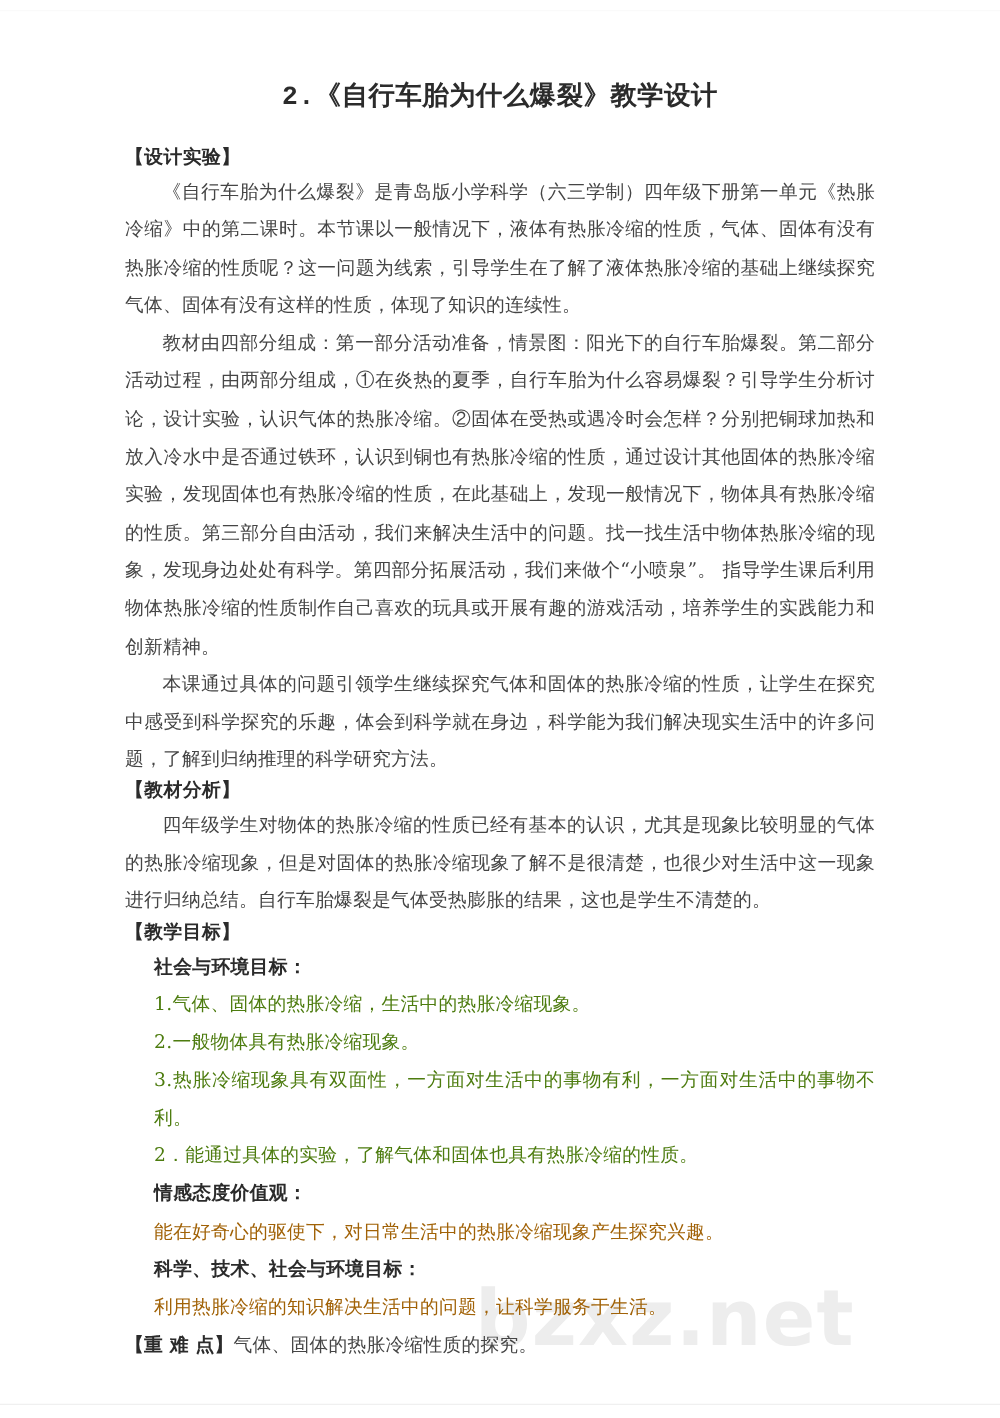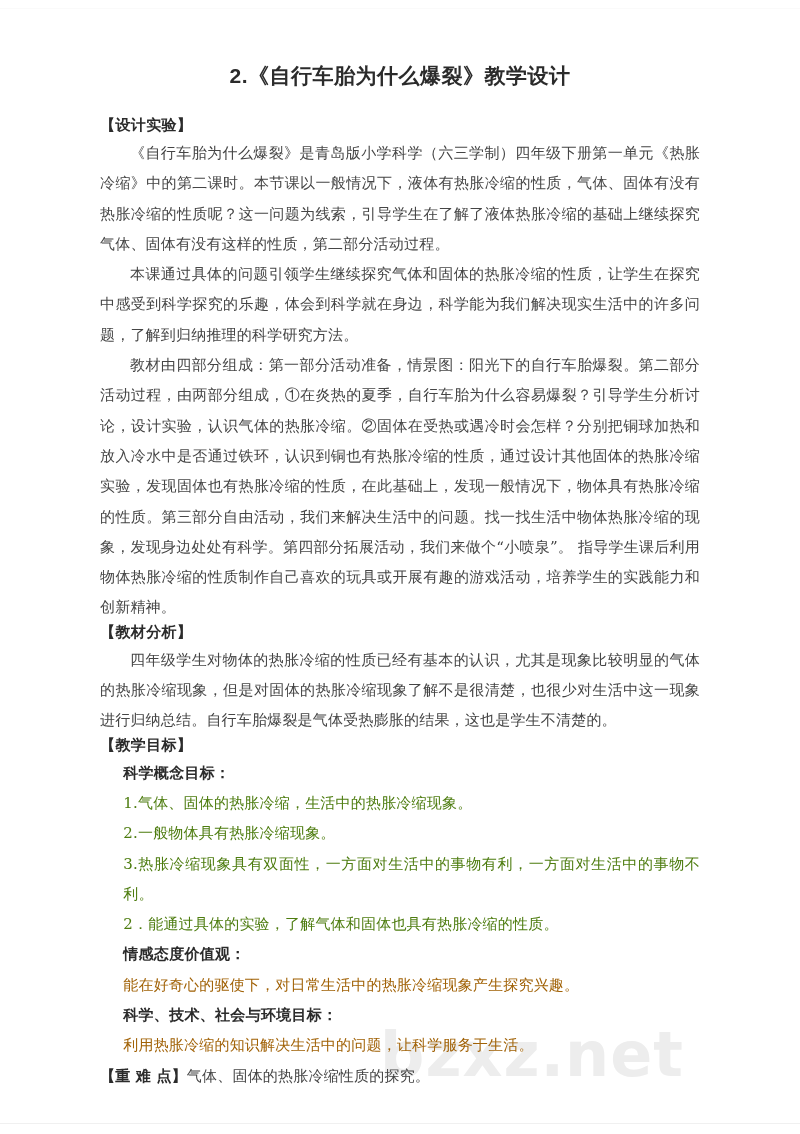--- a/index.html
+++ b/index.html
@@ -50,21 +50,21 @@
     top: 62px;
     width: 600px;
   }
   .doc-title {
     text-align: center;
     font-size: 21px;
     font-weight: bold;
     color: #2b2b2b;
     letter-spacing: 0.5px;
     margin: 0 0 26px 0;
-    font-family: Liberation Sans, sans-serif;
+    font-family: Liberation Mono, monospace;
   }
   .bracket-heading {
     font-size: 15px;
     font-weight: bold;
     color: #2b2b2b;
     margin: 0 0 3px 0;
     letter-spacing: 0.4px;
   }
   .body-para {
     font-size: 15px;
@@ -122,30 +122,30 @@
 
   <div class="scan-edge-top"></div>
 
   <div class="watermark">bzxz.net</div>
 
   <div class="content">
 
     <h1 class="doc-title">2.《自行车胎为什么爆裂》教学设计</h1>
 
     <div class="bracket-heading">【设计实验】</div>
-    <p class="body-para">《自行车胎为什么爆裂》是青岛版小学科学（六三学制）四年级下册第一单元《热胀冷缩》中的第二课时。本节课以一般情况下，液体有热胀冷缩的性质，气体、固体有没有热胀冷缩的性质呢？这一问题为线索，引导学生在了解了液体热胀冷缩的基础上继续探究气体、固体有没有这样的性质，第二部分活动过程。</p>
+    <p class="body-para">《自行车胎为什么爆裂》是青岛版小学科学（六三学制）四年级下册第一单元《热胀冷缩》中的第二课时。本节课以一般情况下，液体有热胀冷缩的性质，气体、固体有没有热胀冷缩的性质呢？这一问题为线索，引导学生在了解了液体热胀冷缩的基础上继续探究气体、固体有没有这样的性质，体现了知识的连续性。</p>
+    <p class="body-para">教材由四部分组成：第一部分活动准备，情景图：阳光下的自行车胎爆裂。第二部分活动过程，由两部分组成，①在炎热的夏季，自行车胎为什么容易爆裂？引导学生分析讨论，设计实验，认识气体的热胀冷缩。②固体在受热或遇冷时会怎样？分别把铜球加热和放入冷水中是否通过铁环，认识到铜也有热胀冷缩的性质，通过设计其他固体的热胀冷缩实验，发现固体也有热胀冷缩的性质，在此基础上，发现一般情况下，物体具有热胀冷缩的性质。第三部分自由活动，我们来解决生活中的问题。找一找生活中物体热胀冷缩的现象，发现身边处处有科学。第四部分拓展活动，我们来做个“小喷泉”。 指导学生课后利用物体热胀冷缩的性质制作自己喜欢的玩具或开展有趣的游戏活动，培养学生的实践能力和创新精神。</p>
     <p class="body-para">本课通过具体的问题引领学生继续探究气体和固体的热胀冷缩的性质，让学生在探究中感受到科学探究的乐趣，体会到科学就在身边，科学能为我们解决现实生活中的许多问题，了解到归纳推理的科学研究方法。</p>
-    <p class="body-para">教材由四部分组成：第一部分活动准备，情景图：阳光下的自行车胎爆裂。第二部分活动过程，由两部分组成，①在炎热的夏季，自行车胎为什么容易爆裂？引导学生分析讨论，设计实验，认识气体的热胀冷缩。②固体在受热或遇冷时会怎样？分别把铜球加热和放入冷水中是否通过铁环，认识到铜也有热胀冷缩的性质，通过设计其他固体的热胀冷缩实验，发现固体也有热胀冷缩的性质，在此基础上，发现一般情况下，物体具有热胀冷缩的性质。第三部分自由活动，我们来解决生活中的问题。找一找生活中物体热胀冷缩的现象，发现身边处处有科学。第四部分拓展活动，我们来做个“小喷泉”。 指导学生课后利用物体热胀冷缩的性质制作自己喜欢的玩具或开展有趣的游戏活动，培养学生的实践能力和创新精神。</p>
 
     <div class="bracket-heading">【教材分析】</div>
     <p class="body-para">四年级学生对物体的热胀冷缩的性质已经有基本的认识，尤其是现象比较明显的气体的热胀冷缩现象，但是对固体的热胀冷缩现象了解不是很清楚，也很少对生活中这一现象进行归纳总结。自行车胎爆裂是气体受热膨胀的结果，这也是学生不清楚的。</p>
 
     <div class="bracket-heading">【教学目标】</div>
 
-    <div class="sub-heading">科学概念目标：</div>
+    <div class="sub-heading">社会与环境目标：</div>
     <p class="goal-item">1.气体、固体的热胀冷缩，生活中的热胀冷缩现象。</p>
     <p class="goal-item">2.一般物体具有热胀冷缩现象。</p>
     <p class="goal-item">3.热胀冷缩现象具有双面性，一方面对生活中的事物有利，一方面对生活中的事物不利。</p>
 
     <p class="goal-item">2．能通过具体的实验，了解气体和固体也具有热胀冷缩的性质。</p>
 
     <div class="sub-heading">情感态度价值观：</div>
     <p class="plain-line">能在好奇心的驱使下，对日常生活中的热胀冷缩现象产生探究兴趣。</p>
 
     <div class="sub-heading">科学、技术、社会与环境目标：</div>

